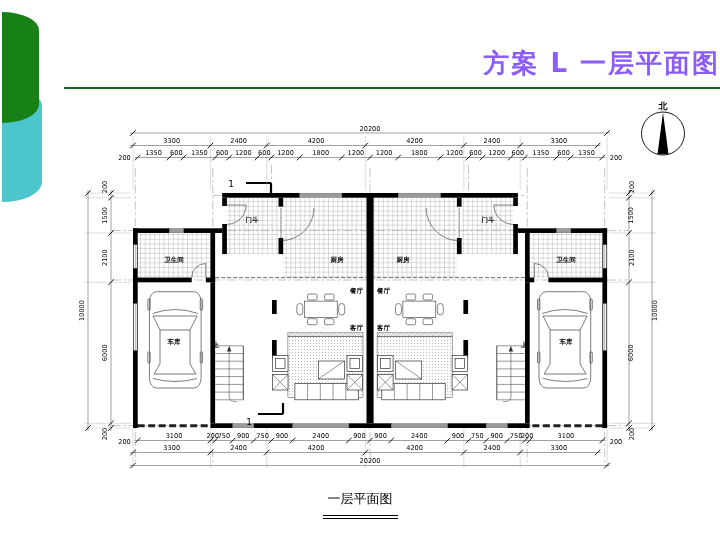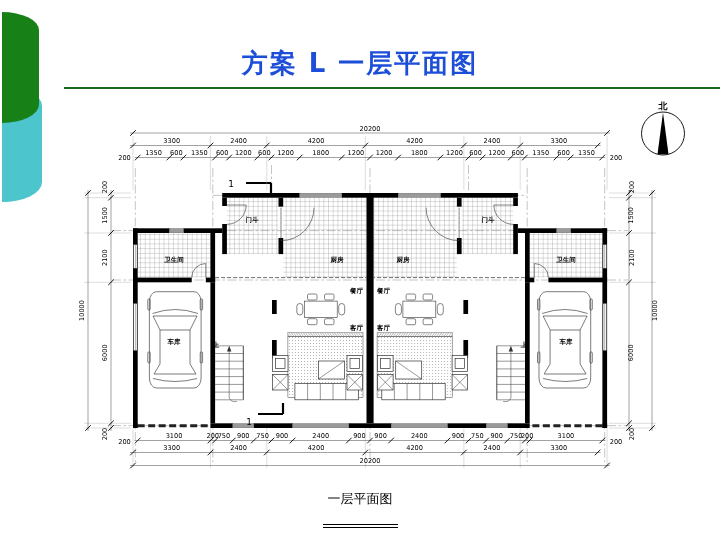--- a/index.html
+++ b/index.html
@@ -8,33 +8,33 @@
   .shape{position:absolute}
   .shape-green{left:2px;top:12px;width:37px;height:111px;
        border-radius:0 111px 111px 0 / 0 55px 56px 0;z-index:3}
   .shape-teal{left:2px;top:86px;width:40px;height:116px;
        border-radius:0 116px 116px 0 / 0 58px 58px 0;z-index:2}
   .title{position:absolute;top:46px;left:0;width:100%;text-align:center;
        font-size:26px;font-weight:bold;letter-spacing:2px;z-index:4}
   .rule{position:absolute;top:87px;left:64px;width:656px;height:2px;z-index:4}
   .caption{position:absolute;top:490px;left:0;width:100%;text-align:center;
        font-size:13px;color:#000;z-index:4}
-  .caption span{display:inline-block;padding:0 5px 16px;border-bottom:4px double #000}
+  .caption span{display:inline-block;padding:0 5px 7px;border-bottom:4px double #000}
   svg{position:absolute;left:0;top:0;z-index:1}
   svg text{fill:#000;font-family:"DejaVu Sans","Liberation Sans",sans-serif}
   .wall{fill:#000;stroke:none}
   .win{fill:#9a9a9a;stroke:#333;stroke-width:.3}
   .thin{stroke:#333;stroke-width:.6;fill:none}
 </style>
 </head>
 <body>
 
 <div class="shape shape-green" style="background: rgb(23, 128, 23);"></div>
 <div class="shape shape-teal" style="background: rgb(76, 197, 205);"></div>
-<div class="title" style="color: #1d4ed8;">方案 L  一层平面图</div>
+<div class="title" style="color: #8b5cf6; text-align: right;">方案 L  一层平面图</div>
 <div class="rule" style="background: rgb(23, 102, 28);"></div>
 
 <svg id="plan" width="720" height="540" viewBox="0 0 720 540">
   <defs>
     <pattern id="tiles" width="4.7" height="4.7" patternUnits="userSpaceOnUse">
       <path d="M0,4.7 H4.7 V0" fill="none" stroke="#787878" stroke-width="0.5"></path>
     </pattern>
     <pattern id="dots" width="3" height="3" patternUnits="userSpaceOnUse">
       <circle cx="1.5" cy="1.5" r="0.45" fill="#666"></circle>
     </pattern>

